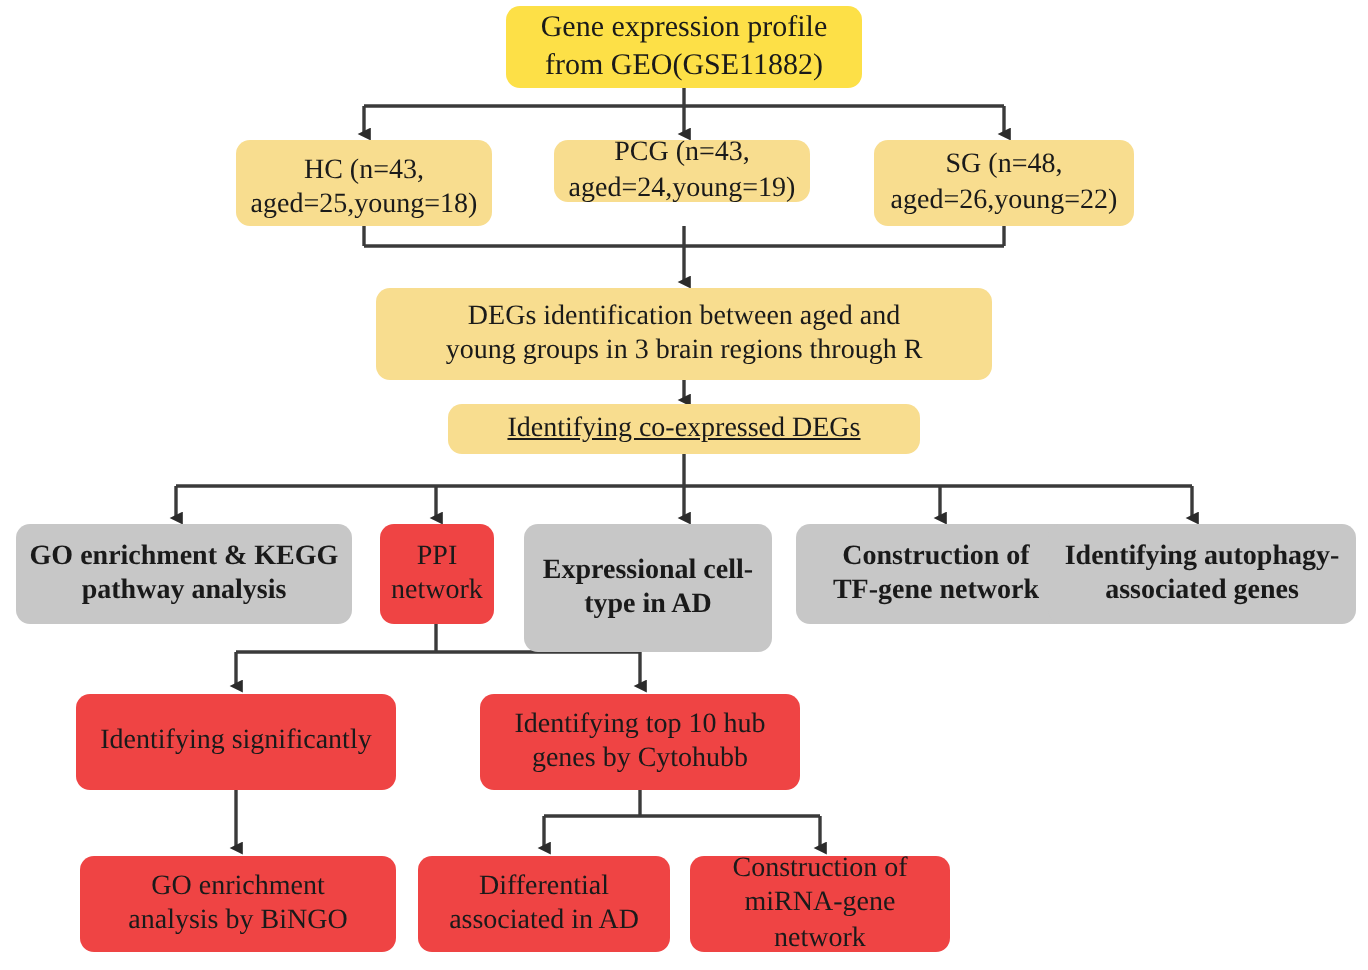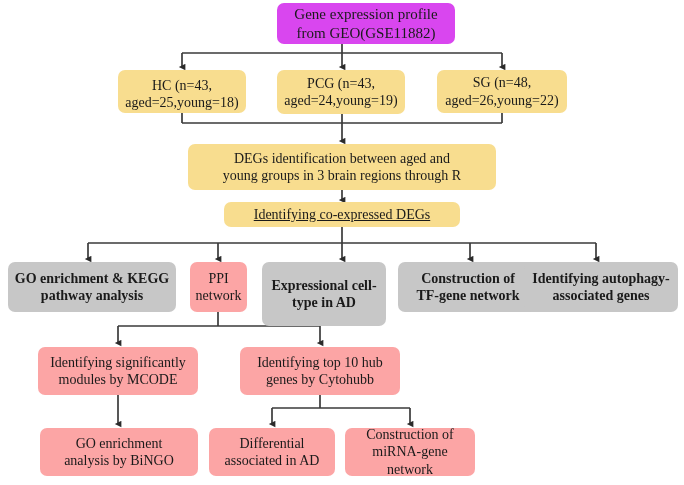--- a/index.html
+++ b/index.html
@@ -33,24 +33,24 @@
     border-radius: 7px;
     color: #1a1a1a;
     line-height: 1.22;
     padding: 2px 4px;
     z-index: 2;
   }
   .node span {
     display: block;
     width: 100%;
   }
-  .n-salmon { background: #d946ef; margin-left: 24px; }
+  .n-salmon { background: #fde047; }
   .n-yellow { background: #f8dd8f; }
   .n-gray   { background: #c7c7c7; font-weight: bold; }
-  .n-green  { background: #fca5a5; }
+  .n-green  { background: #ef4444; }
   .fs15 { font-size: 15px; }
   .fs14 { font-size: 14px; }
 </style>
 </head>
 <body>
 
 <div id="canvas">
 
   <svg id="connectors" viewBox="0 0 684 485">
     <defs>
@@ -102,21 +102,21 @@
       <span>from GEO(GSE11882)</span>
     </span>
   </div>
 
   <div class="node n-yellow fs14" style="left:118px; top:70px; width:128px; height:43px;align-items:flex-end;">
     <span>
       <span>HC (n=43,</span>
       <span>aged=25,young=18)</span>
     </span>
   </div>
-  <div class="node n-yellow fs14" style="left:277px; top:70px; width:128px; height:44px;">
+  <div class="node n-yellow fs14" style="left:277px; top:70px; width:128px; height:31px;">
     <span>
       <span>PCG (n=43,</span>
       <span>aged=24,young=19)</span>
     </span>
   </div>
   <div class="node n-yellow fs14" style="left:437px; top:70px; width:130px; height:43px;">
     <span>
       <span>SG (n=48,</span>
       <span>aged=26,young=22)</span>
     </span>
@@ -160,21 +160,20 @@
   <div class="node n-gray fs14" style="left:524px; top:262px; width:154px; height:50px;">
     <span>
       <span>Identifying  autophagy-</span>
       <span>associated  genes</span>
     </span>
   </div>
 
   <div class="node n-green fs14" style="left:38px; top:347px; width:160px; height:48px;">
     <span>
       <span>Identifying significantly</span>
-      <span>modules by MCODE</span>
     </span>
   </div>
   <div class="node n-green fs14" style="left:240px; top:347px; width:160px; height:48px;">
     <span>
       <span>Identifying top 10 hub</span>
       <span>genes by Cytohubb</span>
     </span>
   </div>
 
   <div class="node n-green fs14" style="left:40px; top:428px; width:158px; height:48px;">

